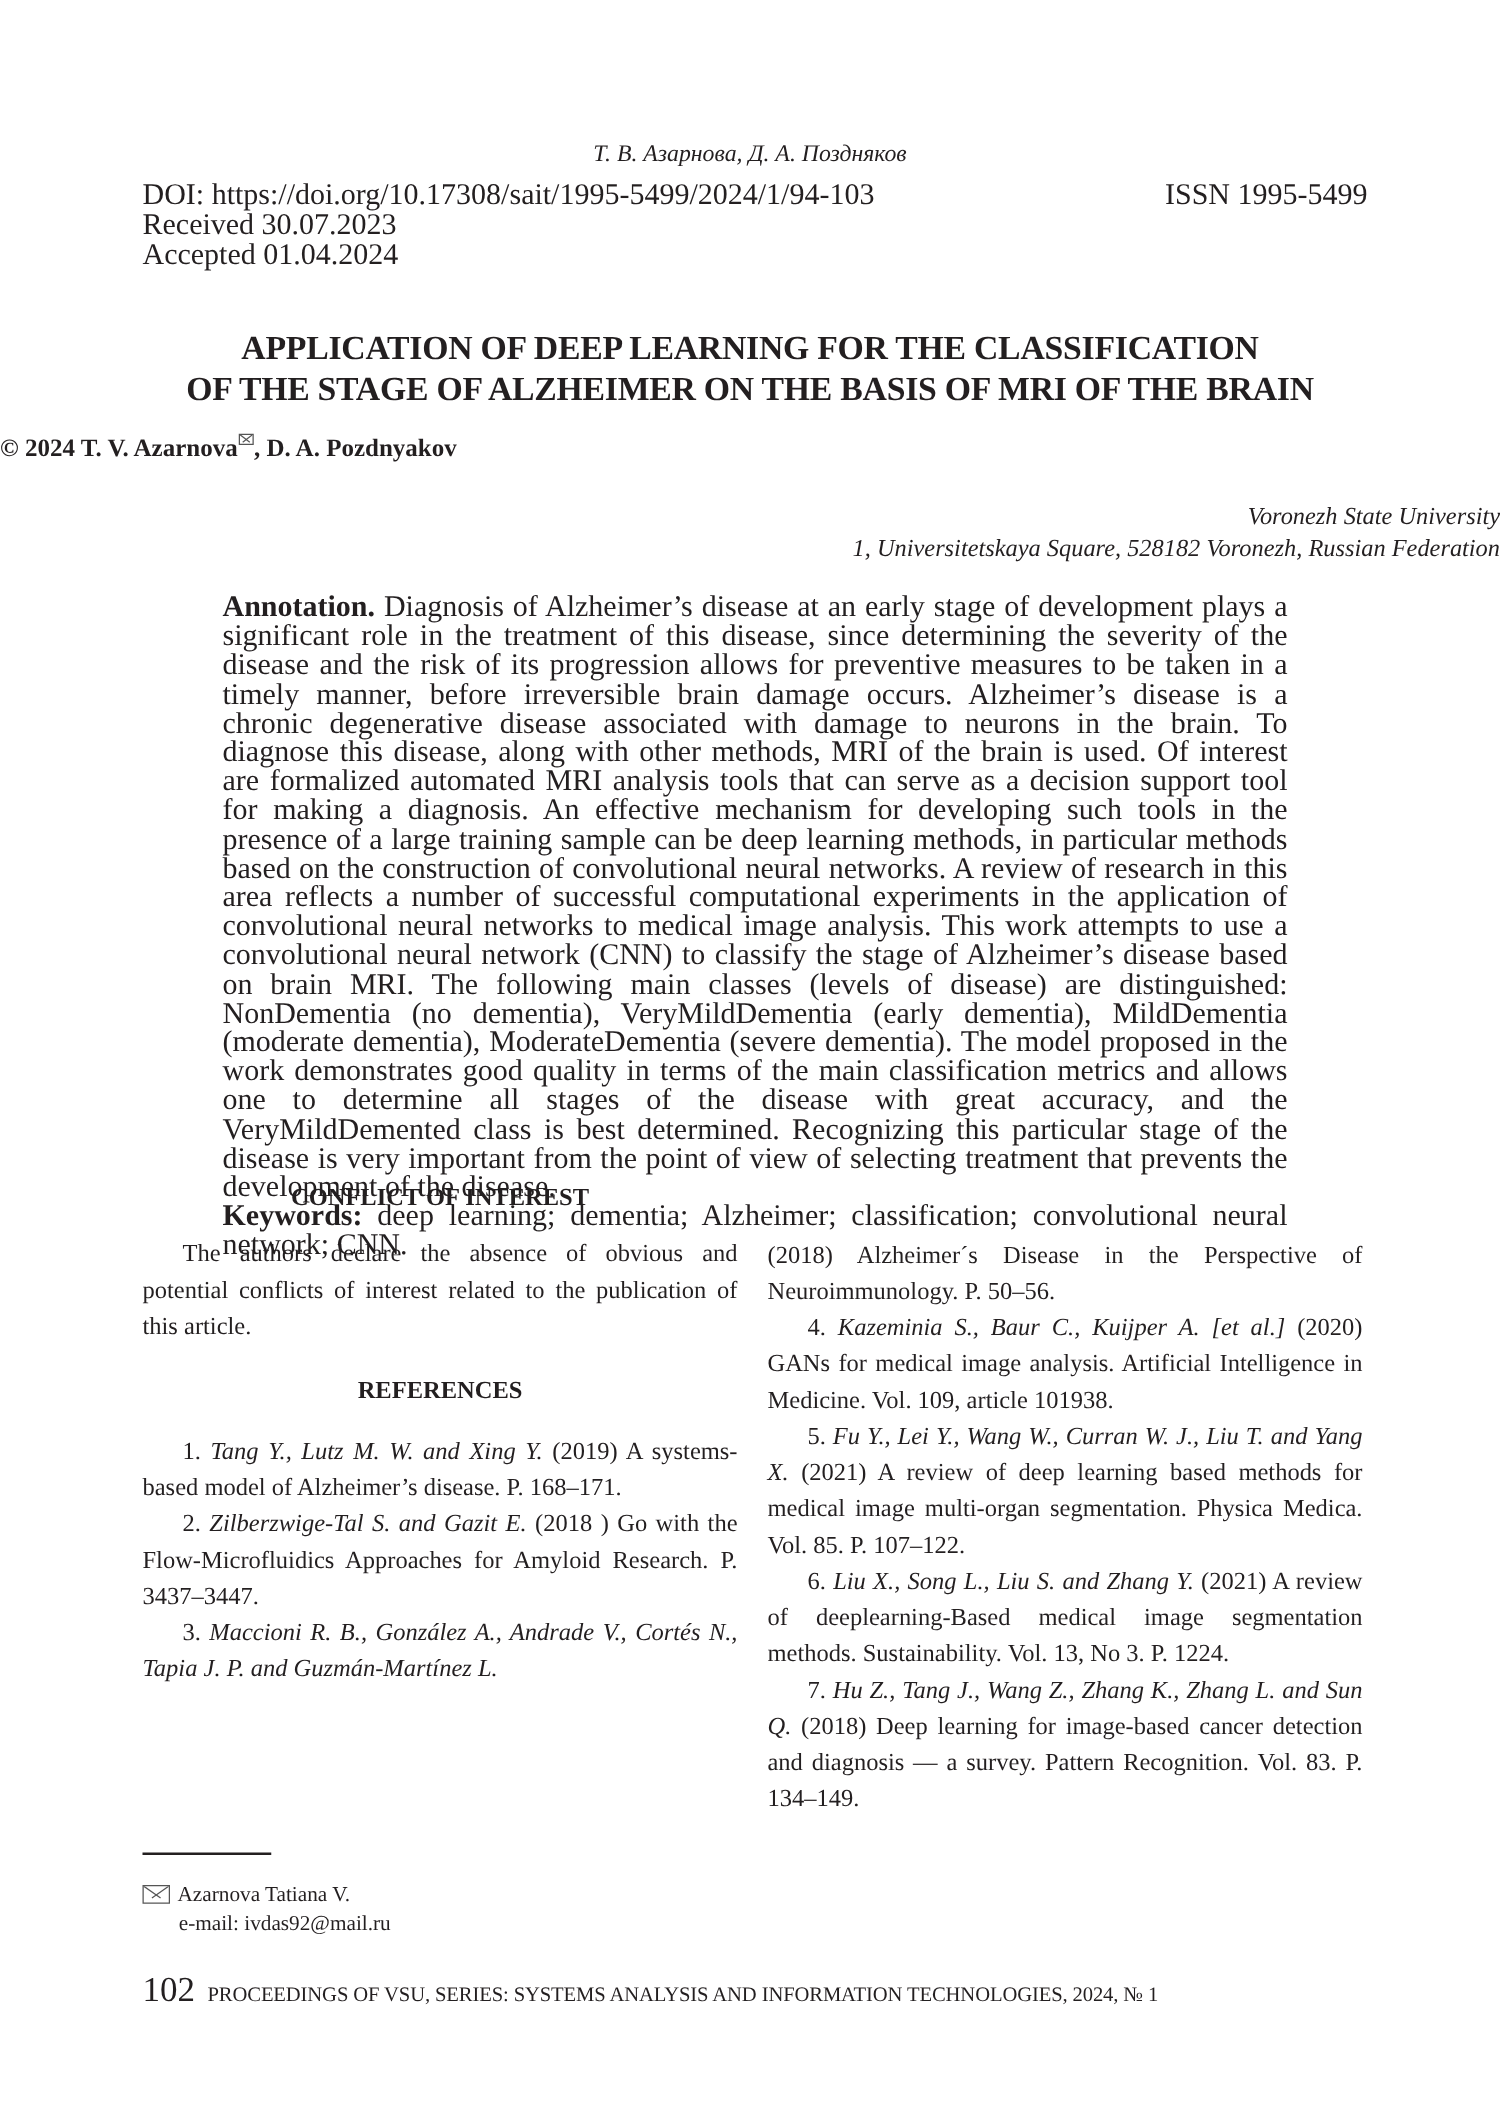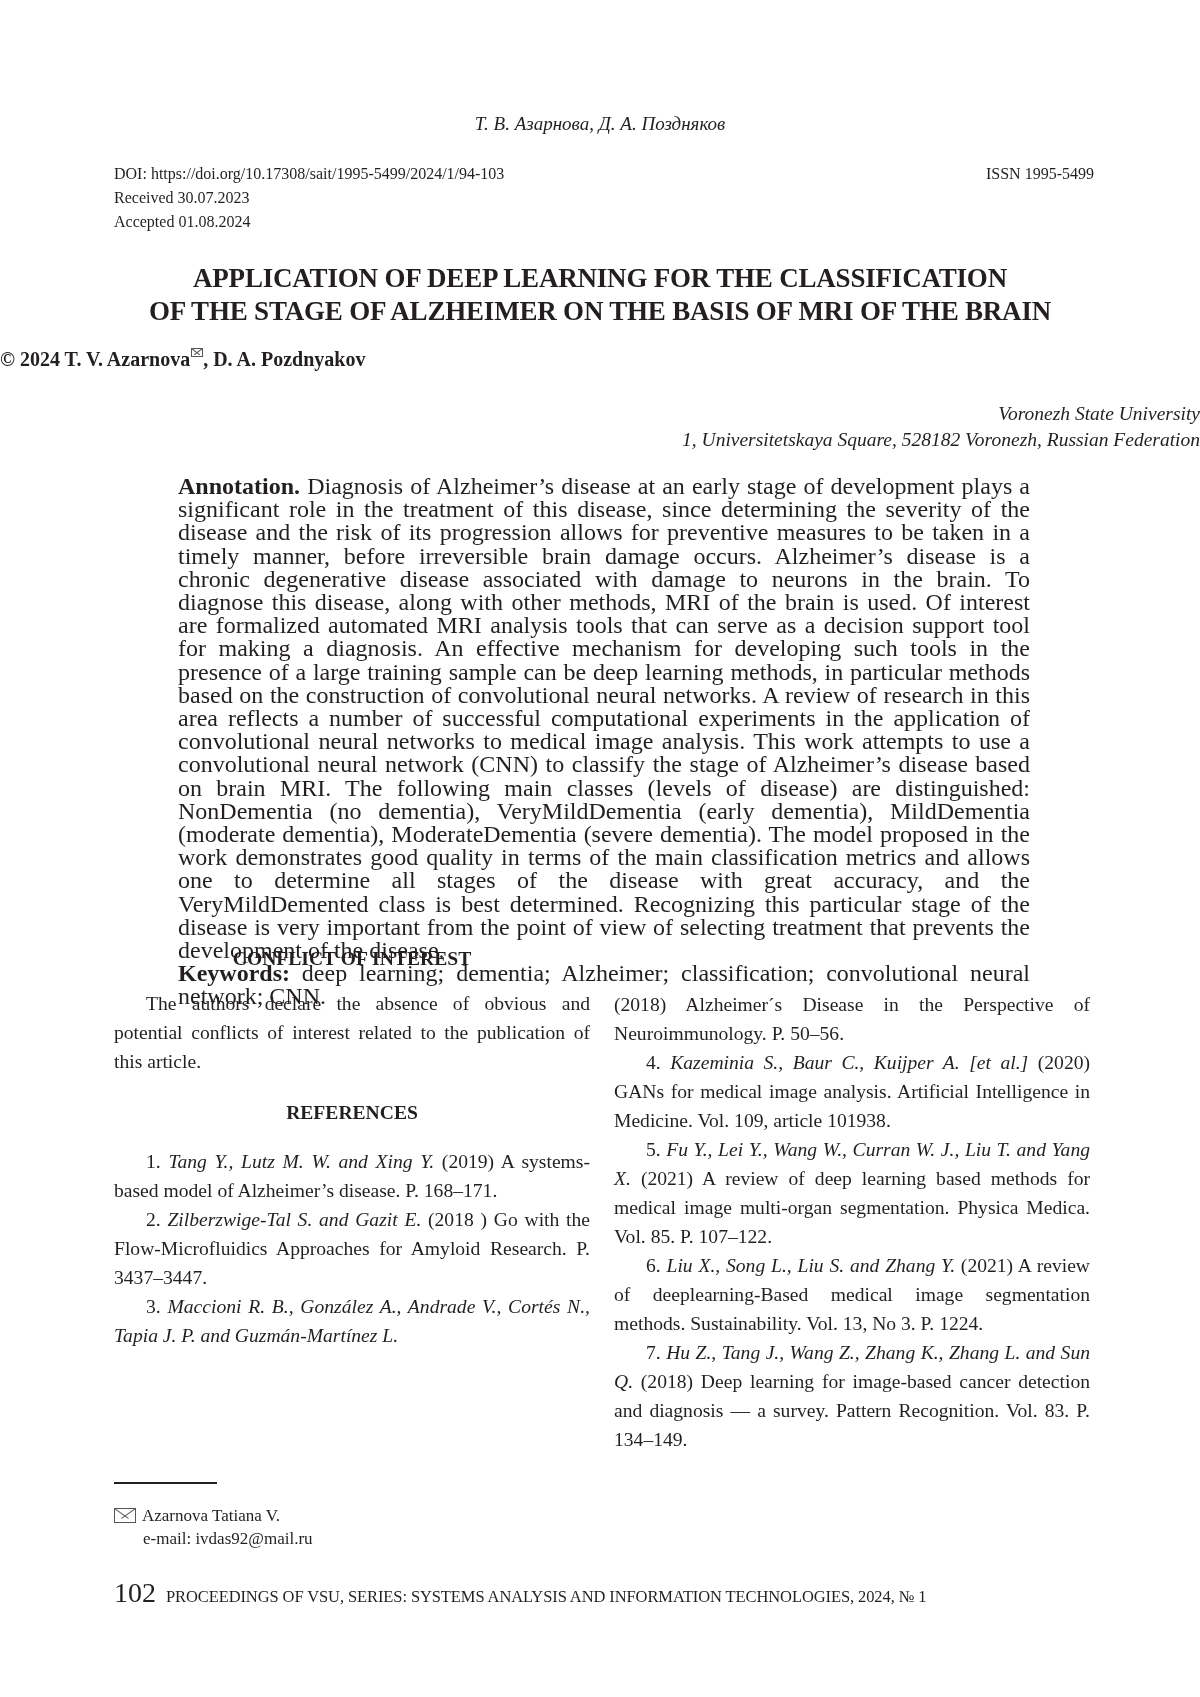--- a/index.html
+++ b/index.html
@@ -10,22 +10,22 @@
     position: relative;
     overflow: hidden;
   }
   .page { position: absolute; left: 0; top: 0; width: 1196px; height: 1697px; }
 
   .running-head {
     position: absolute; top: 113px; left: 0; width: 1200px;
     text-align: center; font-style: italic; font-size: 19px;
   }
   .meta-block {
-    position: absolute; top: 162px; left: 114px; width: 980px;
-    font-size: 16px; line-height: 24px;
+    position: absolute; top: 144px; left: 114px; width: 980px;
+    font-size: 24px; line-height: 24px;
   }
   .meta-block .issn { position: absolute; right: 0; top: 0; }
 
   .title {
     position: absolute; top: 262px; left: 100px; width: 1000px;
     text-align: center; font-weight: bold; font-size: 27px; line-height: 33px;
     letter-spacing: -0.2px;
   }
   .authors {
     position: absolute; top: 348px; left: 0; width: 1200px;
@@ -95,21 +95,21 @@
 </head>
 <body>
 
 <div class="page">
 
   <div class="running-head">Т. В. Азарнова, Д. А. Поздняков</div>
 
   <div class="meta-block">
     <div>DOI: https://doi.org/10.17308/sait/1995-5499/2024/1/94-103</div>
     <div>Received 30.07.2023</div>
-    <div>Accepted 01.08.2024</div>
+    <div>Accepted 01.04.2024</div>
     <div class="issn">ISSN 1995-5499</div>
   </div>
 
   <div class="title">
     <div>APPLICATION OF DEEP LEARNING FOR THE CLASSIFICATION</div>
     <div>OF THE STAGE OF ALZHEIMER ON THE BASIS OF MRI OF THE BRAIN</div>
   </div>
 
   <div class="authors"><span>© 2024 T. V. Azarnova</span><span class="mail-sup"></span><span>, D. A. Pozdnyakov</span></div>
 

